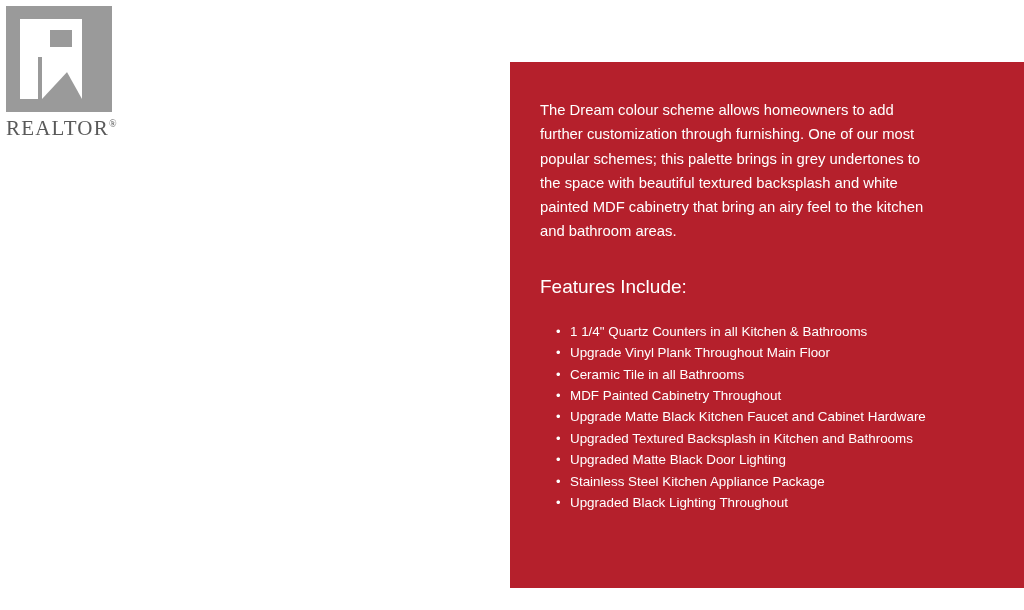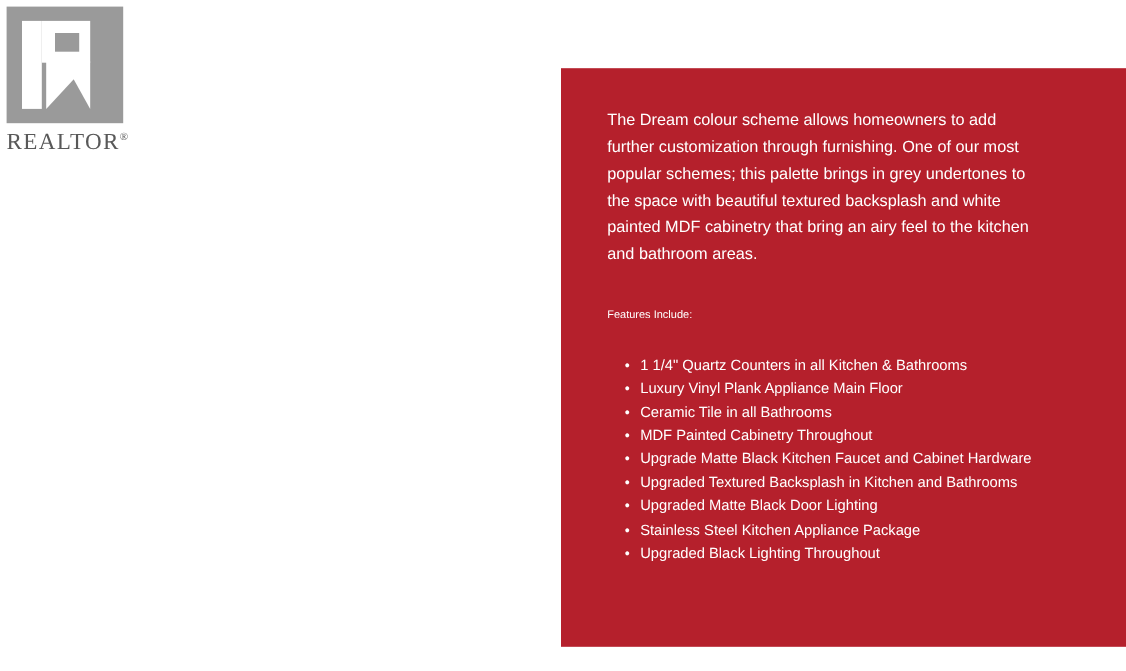--- a/index.html
+++ b/index.html
@@ -96,32 +96,32 @@
   
   .red-panel {
     position: absolute;
     left: 510px;
     top: 62px;
     width: 514px;
     height: 526px;
     background: #b5202c;
     color: #ffffff;
     box-sizing: border-box;
-    padding: 36px 48px 0 42px;
+    padding: 36px 48px 0 30px;
   }
   .intro {
     font-size: 14.8px;
     line-height: 24.3px;
     color: #ffffff;
     margin: 0;
     max-width: 400px;
   }
   .features-label {
     margin: 33px 0 0 0;
-    font-size: 10px;
+    font-size: 19px;
     line-height: 20px;
     color: #ffffff;
   }
   .features-list {
     list-style: none;
     margin: 24px 0 0 0;
     padding: 0 0 0 16px;
   }
   .features-list li {
     position: relative;
@@ -154,21 +154,21 @@
       <div class="leg2"></div>
     </div>
     <div class="logo-text"><span>REALTOR</span><span class="reg">®</span></div>
   </div>
 
   <div class="red-panel">
     <p class="intro">The Dream colour scheme allows homeowners to add further customization through furnishing. One of our most popular schemes;  this palette brings in grey undertones to the space with beautiful textured backsplash and white painted MDF cabinetry that bring an airy feel to the kitchen and bathroom areas.</p>
     <p class="features-label">Features Include:</p>
     <ul class="features-list">
       <li>1 1/4" Quartz Counters  in all Kitchen &amp; Bathrooms</li>
-      <li>Luxury Vinyl Plank Appliance Main Floor</li>
+      <li>Upgrade Vinyl Plank Throughout Main Floor</li>
       <li>Ceramic Tile in all Bathrooms</li>
       <li>MDF Painted Cabinetry Throughout</li>
       <li>Upgrade Matte Black Kitchen Faucet and Cabinet Hardware</li>
       <li>Upgraded Textured Backsplash in Kitchen and Bathrooms</li>
       <li>Upgraded Matte Black Door Lighting</li>
       <li>Stainless Steel Kitchen Appliance Package</li>
       <li>Upgraded Black Lighting Throughout</li>
     </ul>
   </div>
 

